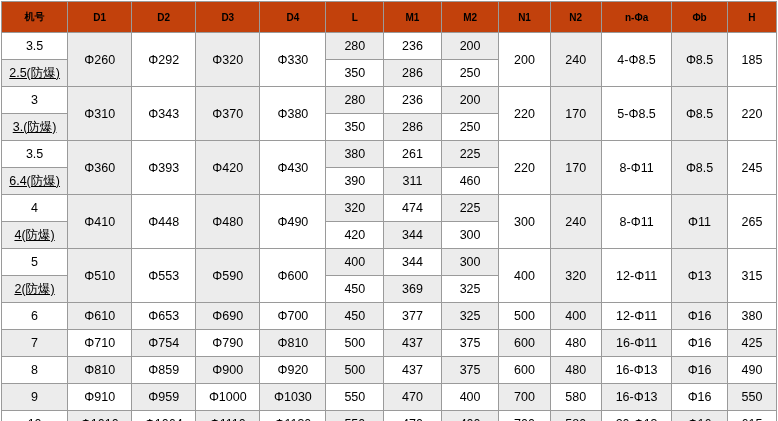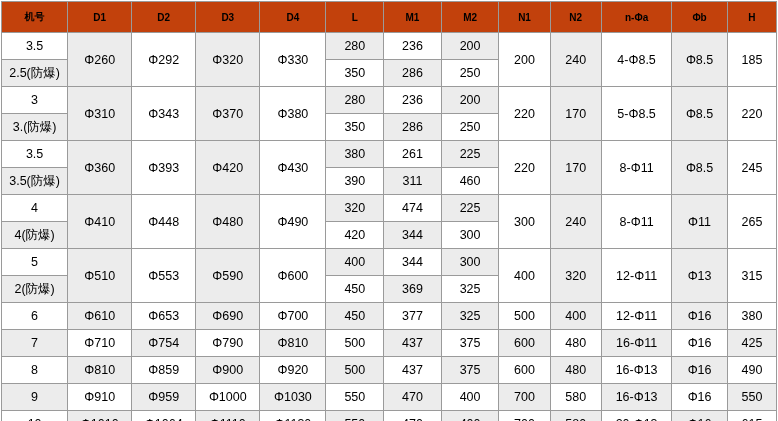--- a/index.html
+++ b/index.html
@@ -59,20 +59,21 @@
     font-size: 10px;
   }
   td.shade {
     background: #ececec;
   }
   td.plain {
     background: #ffffff;
   }
   td.small {
     font-size: 11.5px;
+    text-decoration: underline;
   }
   .colw-0 { width: 62px; }
   .colw-1 { width: 60px; }
   .colw-2 { width: 60px; }
   .colw-3 { width: 60px; }
   .colw-4 { width: 62px; }
   .colw-5 { width: 54px; }
   .colw-6 { width: 54px; }
   .colw-7 { width: 54px; }
   .colw-8 { width: 48px; }
@@ -179,21 +180,21 @@
         <td class="plain">261</td>
         <td class="shade">225</td>
         <td class="plain" rowspan="2">220</td>
         <td class="shade" rowspan="2">170</td>
         <td class="plain" rowspan="2">8-Φ11</td>
         <td class="shade" rowspan="2">Φ8.5</td>
         <td class="plain" rowspan="2">245</td>
       </tr>
 
       <tr>
-        <td class="shade small">3.5(防爆)</td>
+        <td class="shade small">6.4(防爆)</td>
         <td class="plain">390</td>
         <td class="shade">311</td>
         <td class="plain">460</td>
       </tr>
 
       <tr>
         <td class="plain">4</td>
         <td class="shade" rowspan="2">Φ410</td>
         <td class="plain" rowspan="2">Φ448</td>
         <td class="shade" rowspan="2">Φ480</td>

